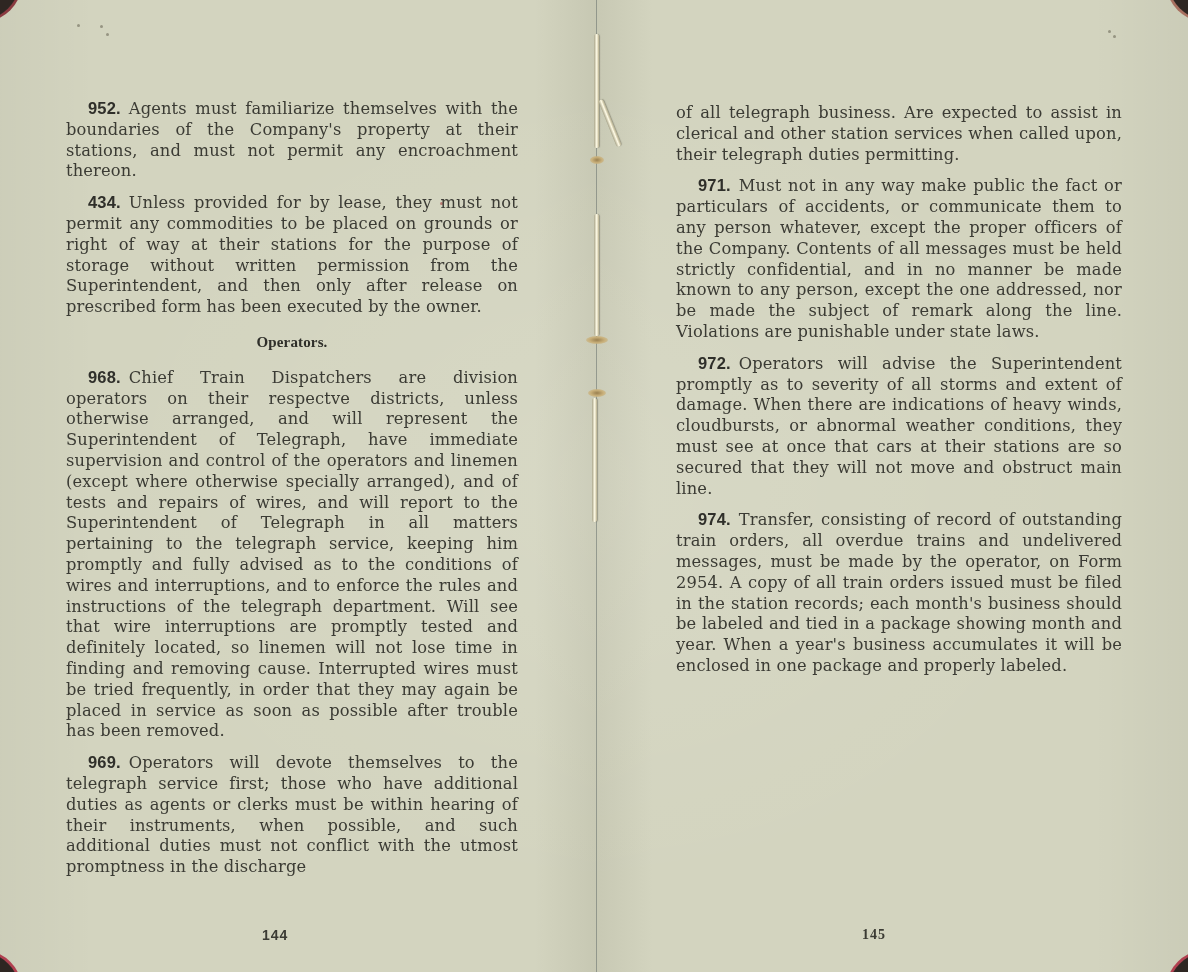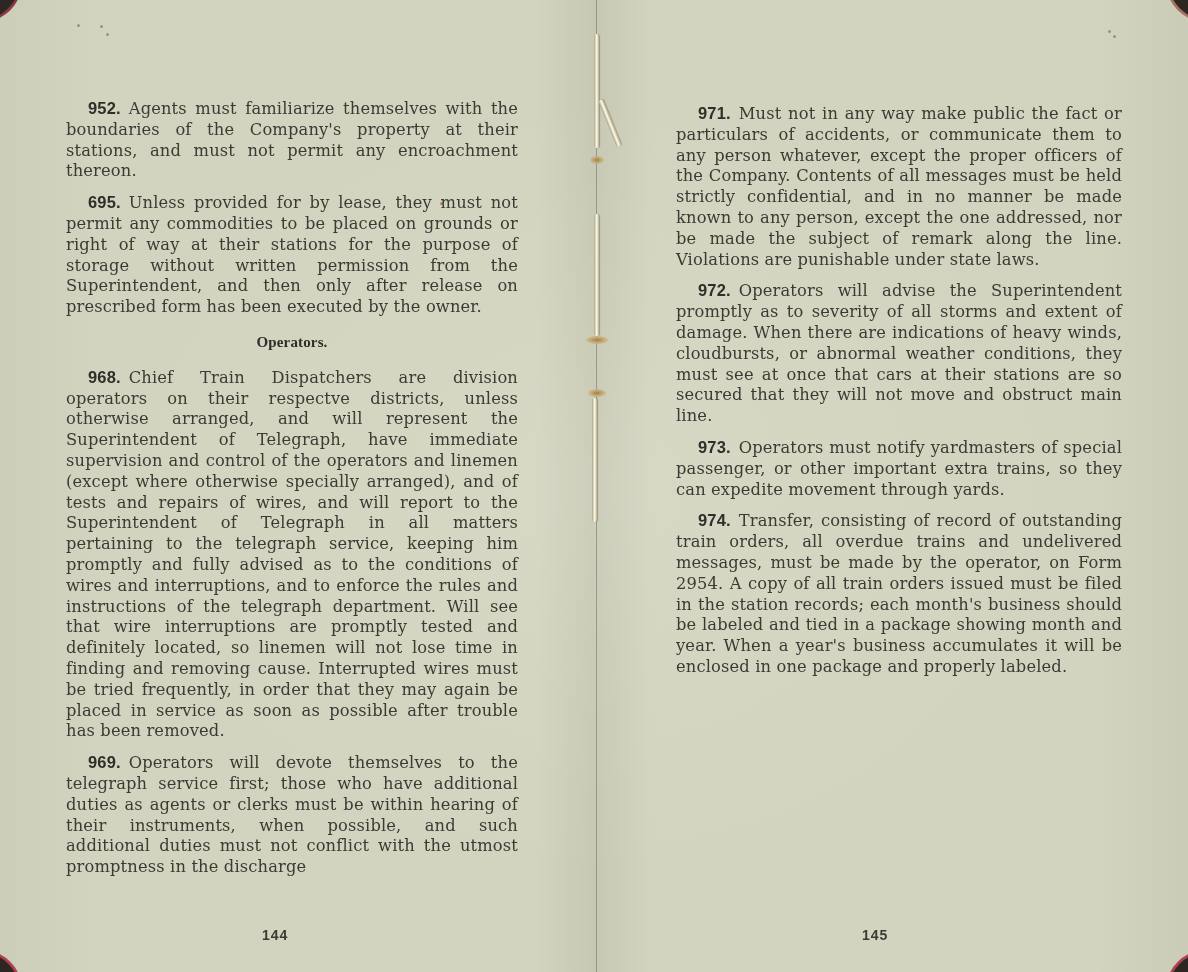--- a/index.html
+++ b/index.html
@@ -81,21 +81,21 @@
       top: 927px;
       width: 60px;
       text-align: left;
       font-family: "Liberation Sans", "DejaVu Sans", sans-serif;
       font-weight: bold;
       font-size: 14px;
       color: #3b3b34;
       letter-spacing: 1px;
     }
     .page.left .folio { left: 262px; }
-    .page.right .folio { left: 862px; left: 268px; }
+    .page.right .folio { left: 862px; left: 268px; font-family: Liberation Serif, serif; }
 
     
     .gutter {
       position: absolute;
       left: 584px;
       top: 0;
       width: 26px;
       height: 972px;
     }
     .gutter-line {
@@ -140,21 +140,21 @@
   <div class="speck" style="left:1108px;top:30px"></div>
   <div class="speck" style="left:1113px;top:35px"></div>
   <div class="speck" style="left:440px;top:202px;background:rgba(170,60,60,0.6)"></div>
 
   <div class="page left">
     <div class="column">
       <p class="para">
         <span class="rule-num">952.</span><span>Agents must familiarize themselves with the boundaries of the Company's property at their stations, and must not permit any encroachment thereon.</span>
       </p>
       <p class="para">
-        <span class="rule-num">695.</span><span>Unless provided for by lease, they must not permit any commodities to be placed on grounds or right of way at their stations for the purpose of storage without written permission from the Superintendent, and then only after release on prescribed form has been executed by the owner.</span>
+        <span class="rule-num">434.</span><span>Unless provided for by lease, they must not permit any commodities to be placed on grounds or right of way at their stations for the purpose of storage without written permission from the Superintendent, and then only after release on prescribed form has been executed by the owner.</span>
       </p>
       <div class="section-heading">Operators.</div>
       <p class="para">
         <span class="rule-num">968.</span><span>Chief Train Dispatchers are division operators on their respectve districts, unless otherwise arranged, and will represent the Superintendent of Telegraph, have immediate supervision and control of the operators and linemen (except where otherwise specially arranged), and of tests and repairs of wires, and will report to the Superintendent of Telegraph in all matters pertaining to the telegraph service, keeping him promptly and fully advised as to the conditions of wires and interruptions, and to enforce the rules and instructions of the telegraph department. Will see that wire interruptions are promptly tested and definitely located, so linemen will not lose time in finding and removing cause. Interrupted wires must be tried frequently, in order that they may again be placed in service as soon as possible after trouble has been removed.</span>
       </p>
       <p class="para">
         <span class="rule-num">969.</span><span>Operators will devote themselves to the telegraph service first; those who have additional duties as agents or clerks must be within hearing of their instruments, when possible, and such additional duties must not conflict with the utmost promptness in the discharge</span>
       </p>
     </div>
     <div class="folio">144</div>
@@ -166,28 +166,26 @@
     <div class="thread" style="left:14px;top:100px;height:50px;transform:rotate(-22deg);transform-origin:top"></div>
     <div class="knot" style="left:6px;top:156px"></div>
     <div class="thread" style="left:10px;top:214px;height:122px"></div>
     <div class="knot" style="left:2px;top:336px;width:22px"></div>
     <div class="knot" style="left:4px;top:389px;width:18px"></div>
     <div class="thread" style="left:8px;top:398px;height:124px"></div>
   </div>
 
   <div class="page right">
     <div class="column">
+      <p class="para cont">of all telegraph business. Are expected to assist in clerical and other station services when called upon, their telegraph duties permitting.</p>
       <p class="para">
         <span class="rule-num">971.</span><span>Must not in any way make public the fact or particulars of accidents, or communicate them to any person whatever, except the proper officers of the Company. Contents of all messages must be held strictly confidential, and in no manner be made known to any person, except the one addressed, nor be made the subject of remark along the line. Violations are punishable under state laws.</span>
       </p>
       <p class="para">
         <span class="rule-num">972.</span><span>Operators will advise the Superintendent promptly as to severity of all storms and extent of damage. When there are indications of heavy winds, cloudbursts, or abnormal weather conditions, they must see at once that cars at their stations are so secured that they will not move and obstruct main line.</span>
-      </p>
-      <p class="para">
-        <span class="rule-num">973.</span><span>Operators must notify yardmasters of special passenger, or other important extra trains, so they can expedite movement through yards.</span>
       </p>
       <p class="para">
         <span class="rule-num">974.</span><span>Transfer, consisting of record of outstanding train orders, all overdue trains and undelivered messages, must be made by the operator, on Form 2954. A copy of all train orders issued must be filed in the station records; each month's business should be labeled and tied in a package showing month and year. When a year's business accumulates it will be enclosed in one package and properly labeled.</span>
       </p>
     </div>
     <div class="folio">145</div>
   </div>
 </div>
 
 </body></html>

